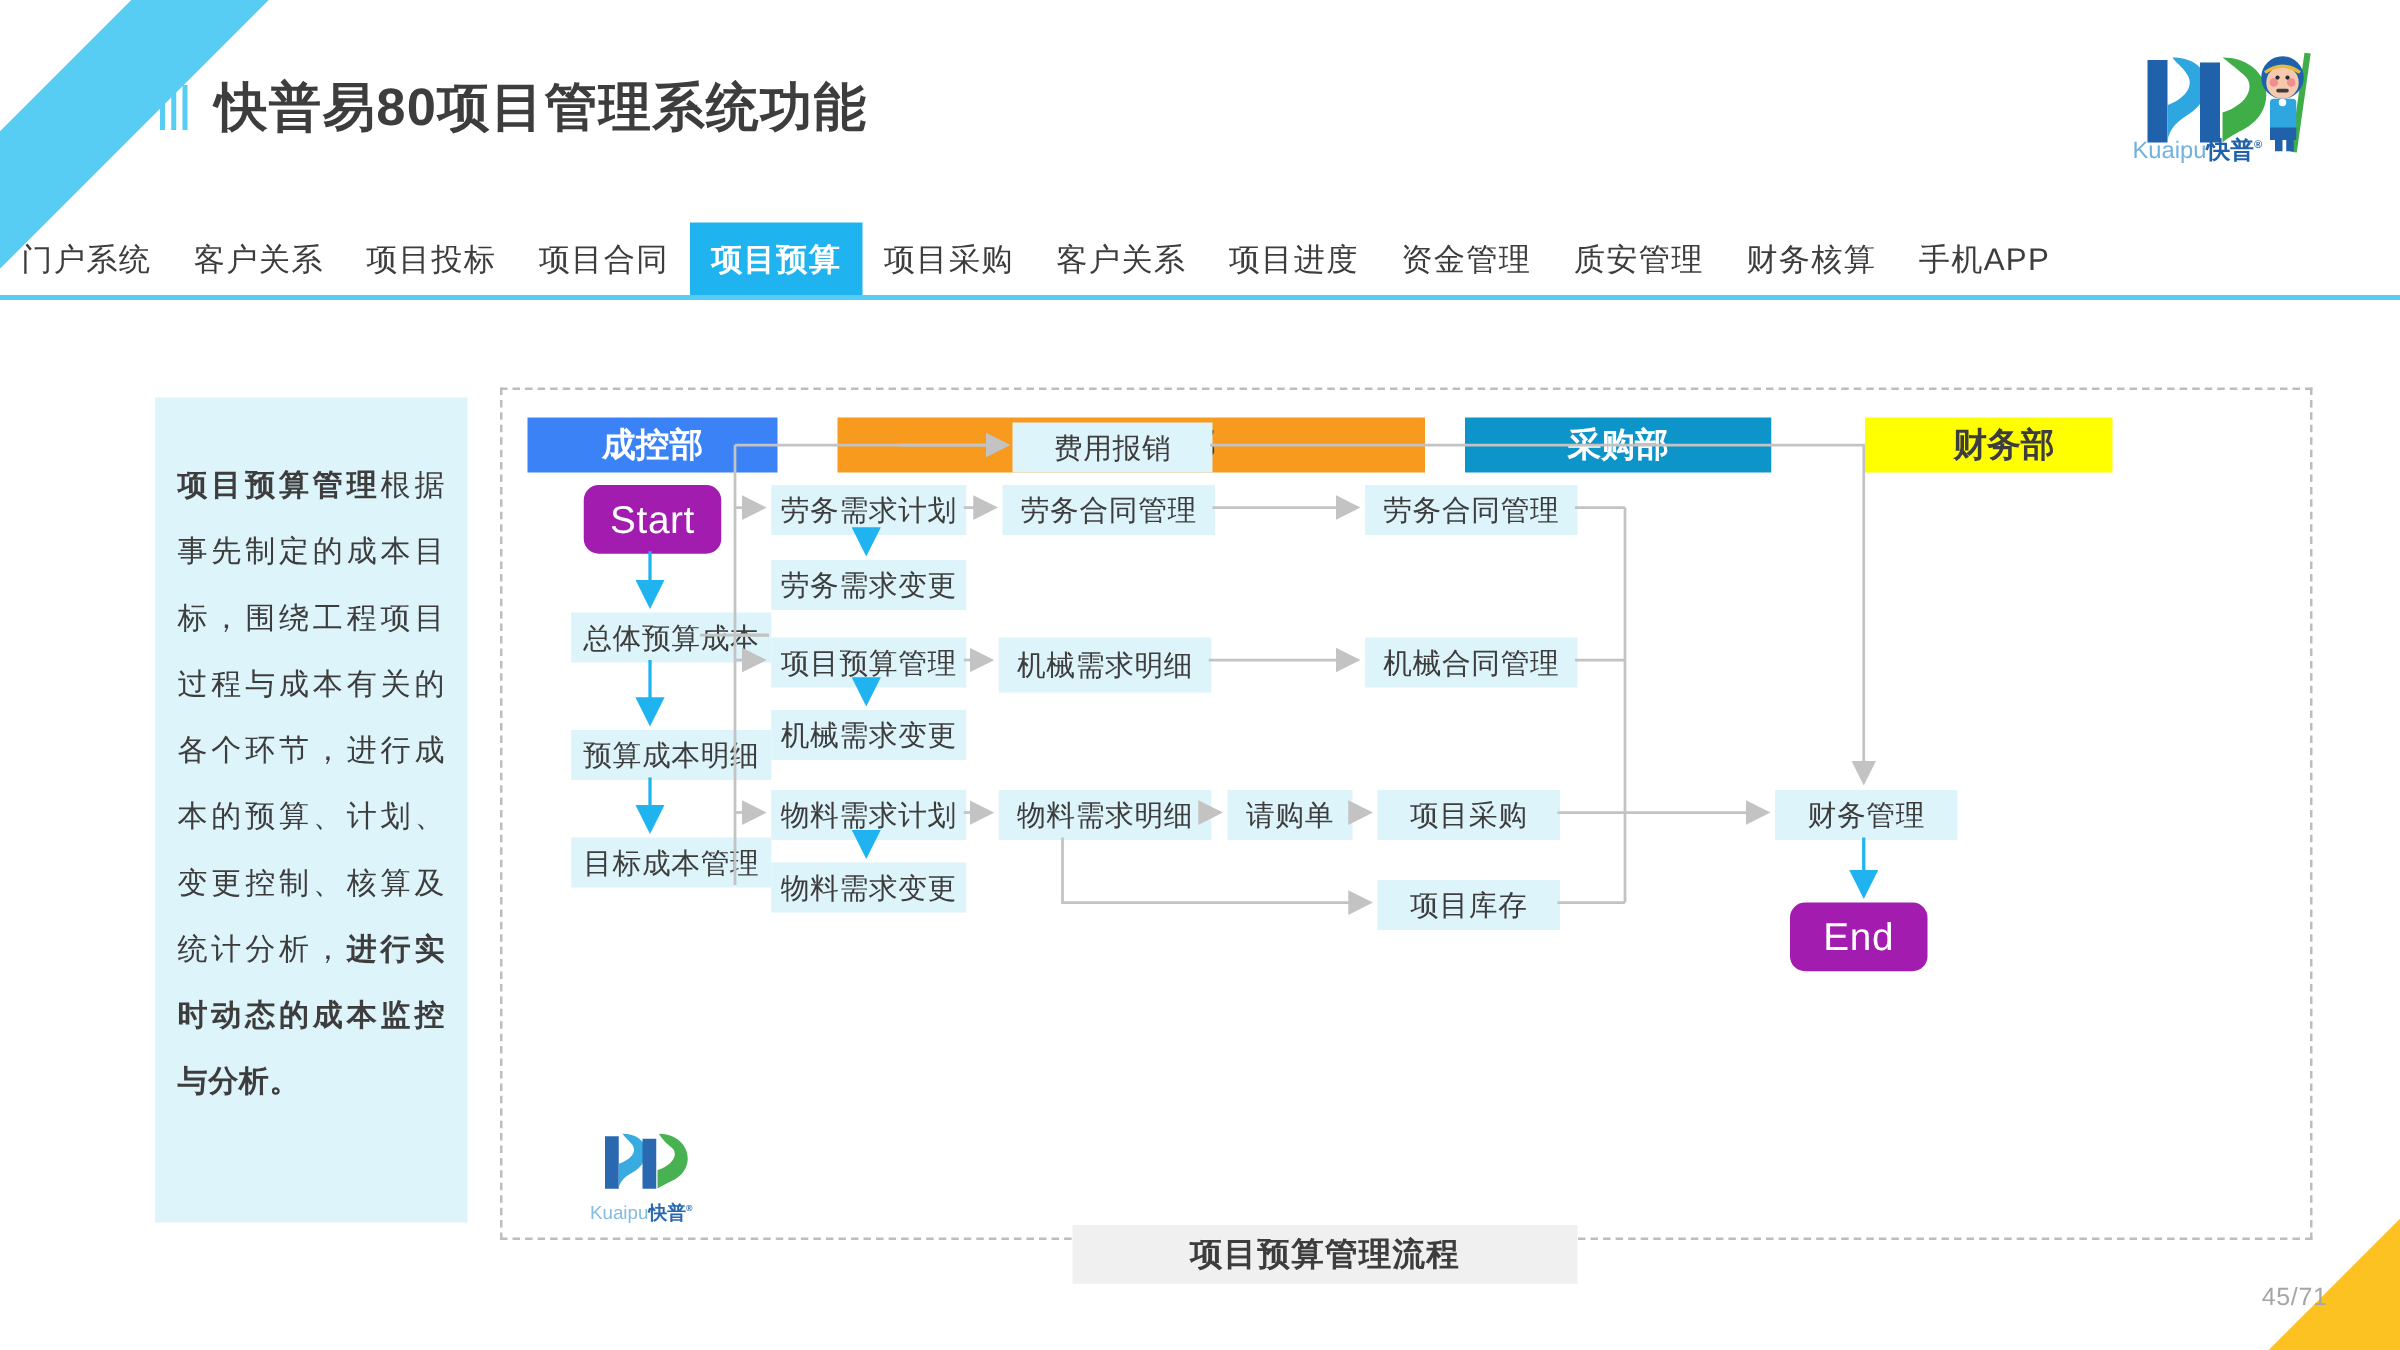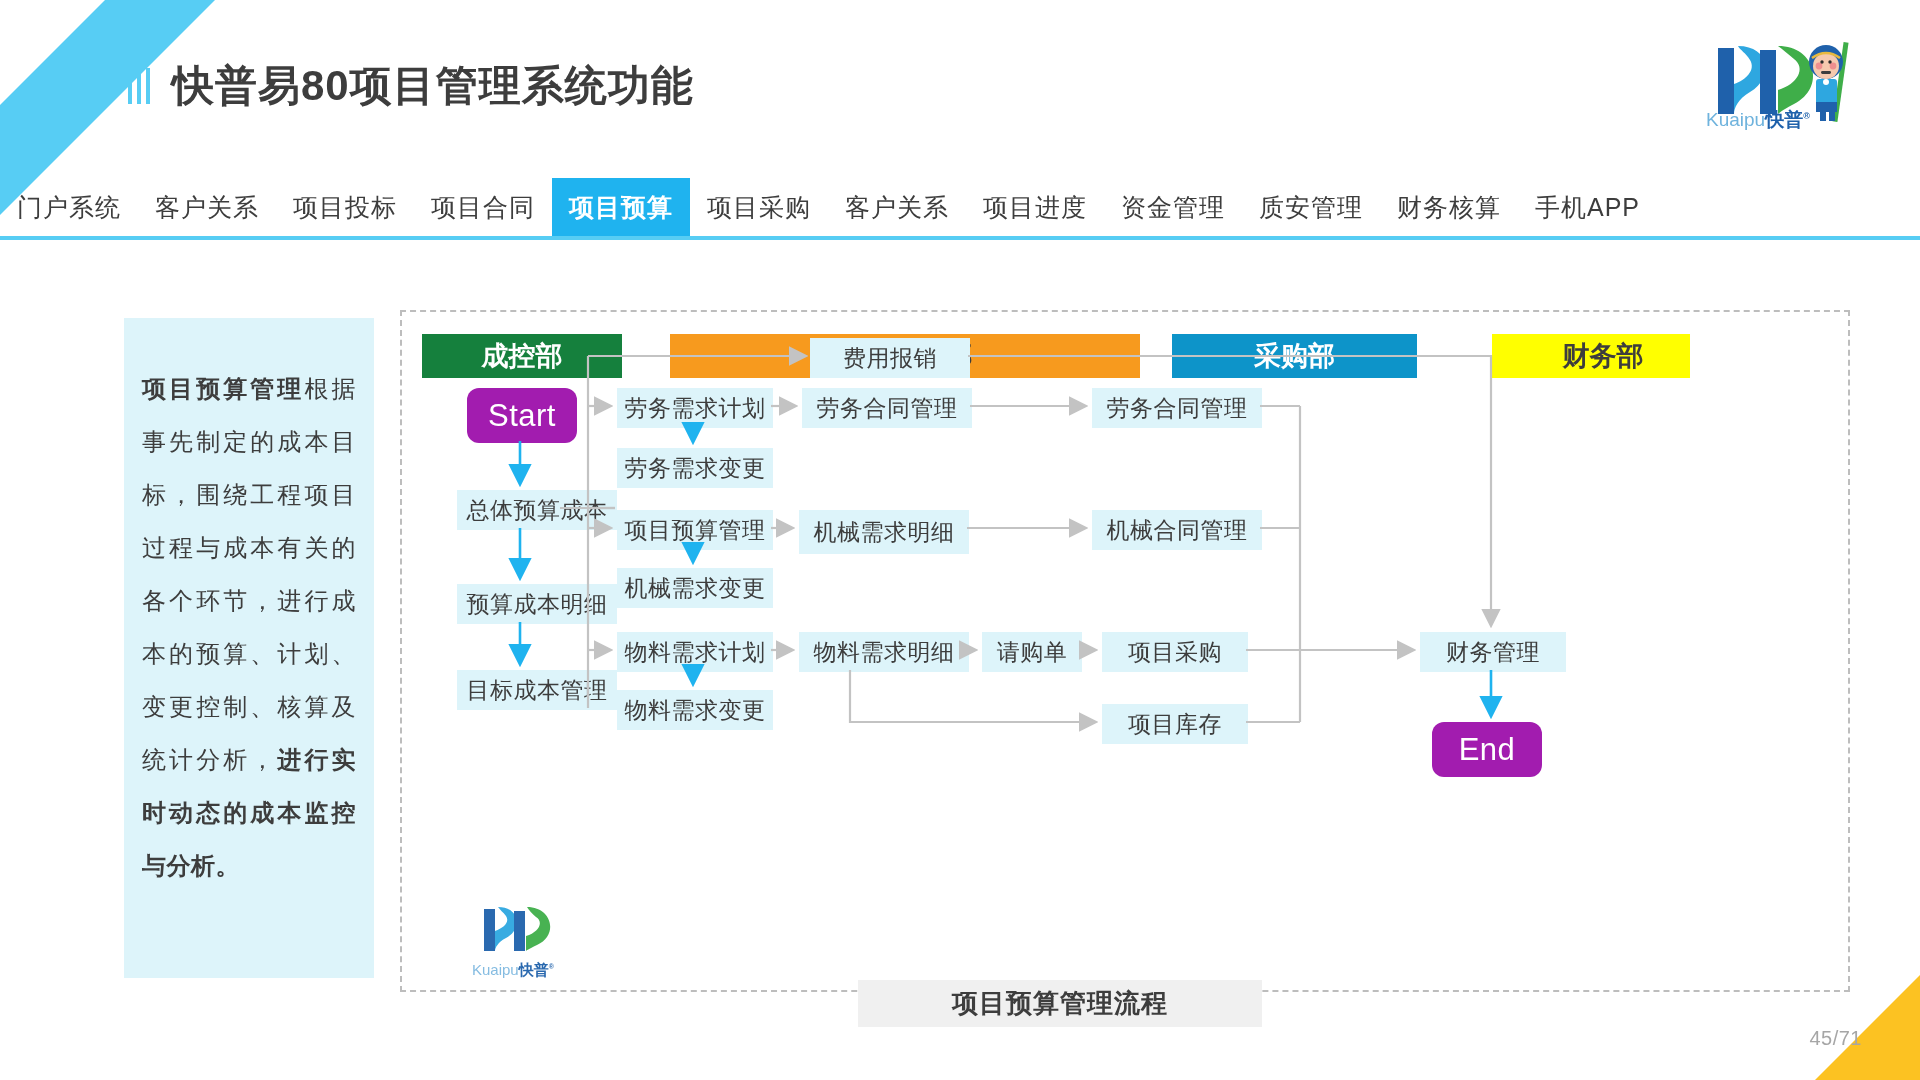--- a/index.html
+++ b/index.html
@@ -182,21 +182,21 @@
     </div>
   <div class="nav-rule"></div>
 
   <div class="desc-panel">
     <div class="desc-text">
       <b>项目预算管理</b><span>根据事先制定的成本目标，围绕工程项目过程与成本有关的各个环节，进行成本的预算、计划、变更控制、核算及统计分析，</span><b>进行实时动态的成本监控与分析。</b>
     </div>
   </div>
 
   <div class="flow-area" id="flow-area">
-      <div class="dept" style="left: 20px; top: 22px; width: 200px; background: #15803d; color: rgb(255, 255, 255);">成控部</div>
+      <div class="dept" style="left: 20px; top: 22px; width: 200px; background: #3b82f6; color: rgb(255, 255, 255);">成控部</div>
       <div class="dept" style="left: 268px; top: 22px; width: 470px; background: rgb(247, 154, 30); color: rgb(61, 61, 61);">项目管理部</div>
       <div class="dept" style="left: 770px; top: 22px; width: 245px; background: rgb(13, 148, 201); color: rgb(255, 255, 255);">采购部</div>
       <div class="dept d-yellow" style="left: 1090px; top: 22px; width: 198px; background: rgb(255, 255, 0); color: rgb(61, 61, 61);">财务部</div>
       <div class="node terminal" style="left: 65px; top: 76px; width: 110px; height: 55px;">Start</div>
       <div class="node" style="left: 55px; top: 178px; width: 160px; height: 40px;">总体预算成本</div>
       <div class="node" style="left: 55px; top: 272px; width: 160px; height: 40px;">预算成本明细</div>
       <div class="node" style="left: 55px; top: 358px; width: 160px; height: 40px;">目标成本管理</div>
       <div class="node" style="left: 408px; top: 26px; width: 160px; height: 40px;">费用报销</div>
       <div class="node" style="left: 215px; top: 76px; width: 156px; height: 40px;">劳务需求计划</div>
       <div class="node" style="left: 400px; top: 76px; width: 170px; height: 40px;">劳务合同管理</div>

